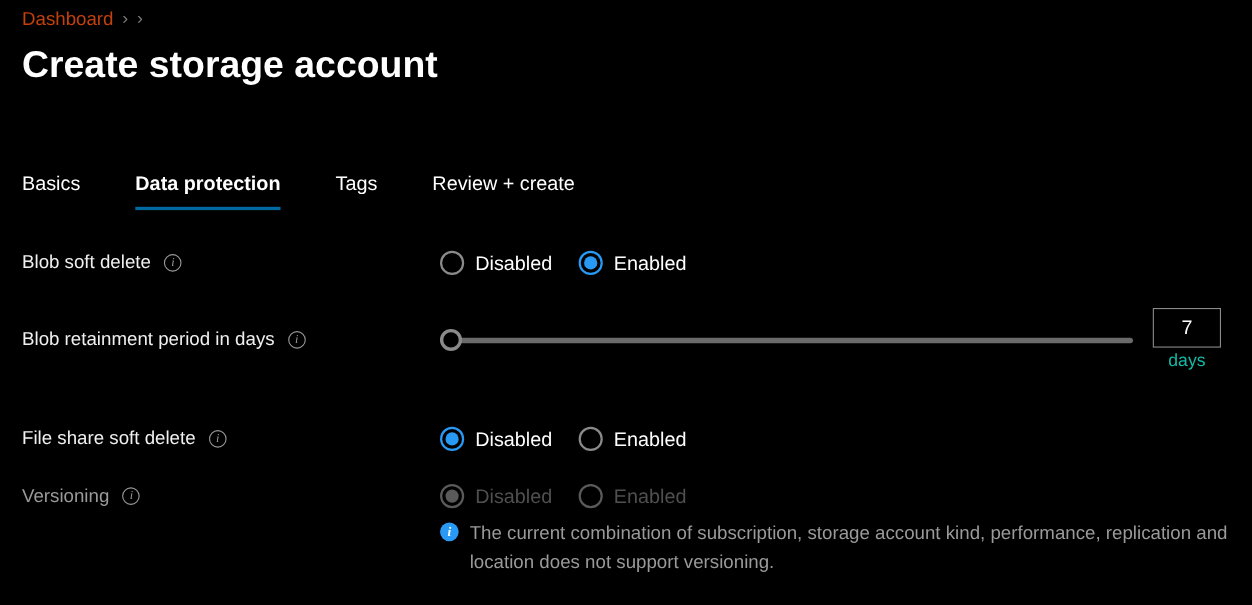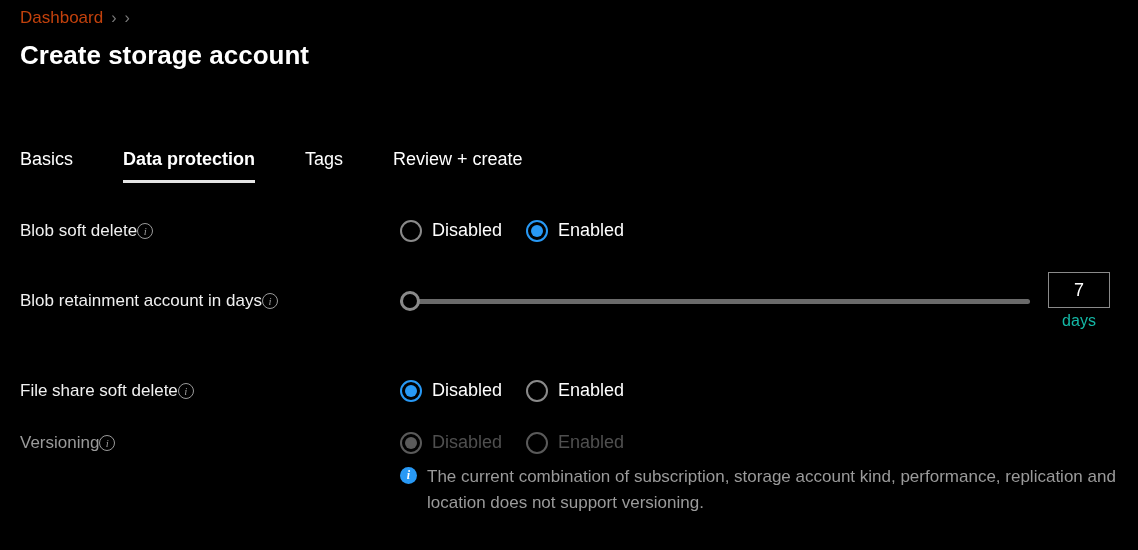--- a/index.html
+++ b/index.html
@@ -31,21 +31,21 @@
       color: #c2410c;
       text-decoration: none;
       cursor: pointer;
     }
     .breadcrumb .sep {
       color: #7a7a7a;
       font-size: 16px;
     }
     
     .page-title {
-      font-size: 26px;
+      font-size: 34px;
       font-weight: 600;
       margin-bottom: 78px;
     }
     
     .tabs {
       display: flex;
       gap: 50px;
       border-bottom: 1px solid transparent;
       margin-bottom: 36px;
       align-items: center;
@@ -53,36 +53,36 @@
     .tab {
       font-size: 18px;
       color: #ffffff;
       padding-bottom: 10px;
       cursor: pointer;
       border-bottom: 3px solid transparent;
       position: relative;
     }
     .tab.active {
       font-weight: 600;
-      border-bottom: 3px solid #e5e5e5;
+      border-bottom: 3px solid #0369a1;
     }
     
     .form-row {
       display: flex;
       align-items: center;
       margin-bottom: 30px;
     }
     .form-row.tight {
       margin-bottom: 0px;
     }
     .form-label {
       width: 380px;
       display: flex;
       align-items: center;
-      gap: 0;
+      gap: 12px;
       font-size: 17px;
       color: #f0f0f0;
     }
     .form-label.disabled {
       color: #9a9a9a;
     }
     .info-icon {
       display: inline-flex;
       align-items: center;
       justify-content: center;
@@ -104,20 +104,21 @@
       flex: 1;
     }
     
     .radio-group {
       display: flex;
       align-items: center;
       gap: 24px;
     }
     .radio {
       display: flex;
+      align-items: center;
       gap: 10px;
       cursor: pointer;
     }
     .radio-circle {
       width: 22px;
       height: 22px;
       border: 2px solid #8a8a8a;
       border-radius: 50%;
       display: flex;
       align-items: center;
@@ -273,21 +274,21 @@
               <div class="radio-dot"></div>
             </div>
           <span class="radio-label">Enabled</span>
         </div>
       </div>
     </div>
   </div>
 
   <div class="form-row" style="margin-bottom:50px;">
     <div class="form-label">
-      <span>Blob retainment account in days</span>
+      <span>Blob retainment period in days</span>
       <span class="info-icon">i</span>
     </div>
     <div class="slider-row">
       <div class="slider">
         <div class="slider-track"></div>
         <div class="slider-thumb"></div>
       </div>
       <div class="slider-unit-wrap">
         <div class="slider-value-box">7</div>
         <div class="slider-unit">days</div>

